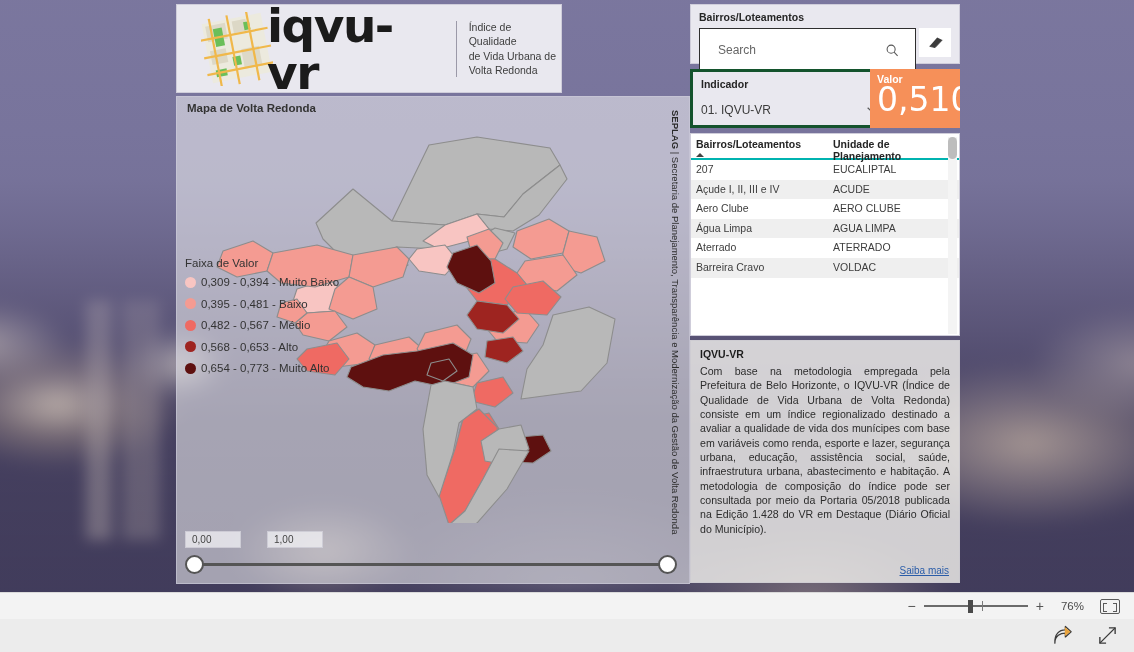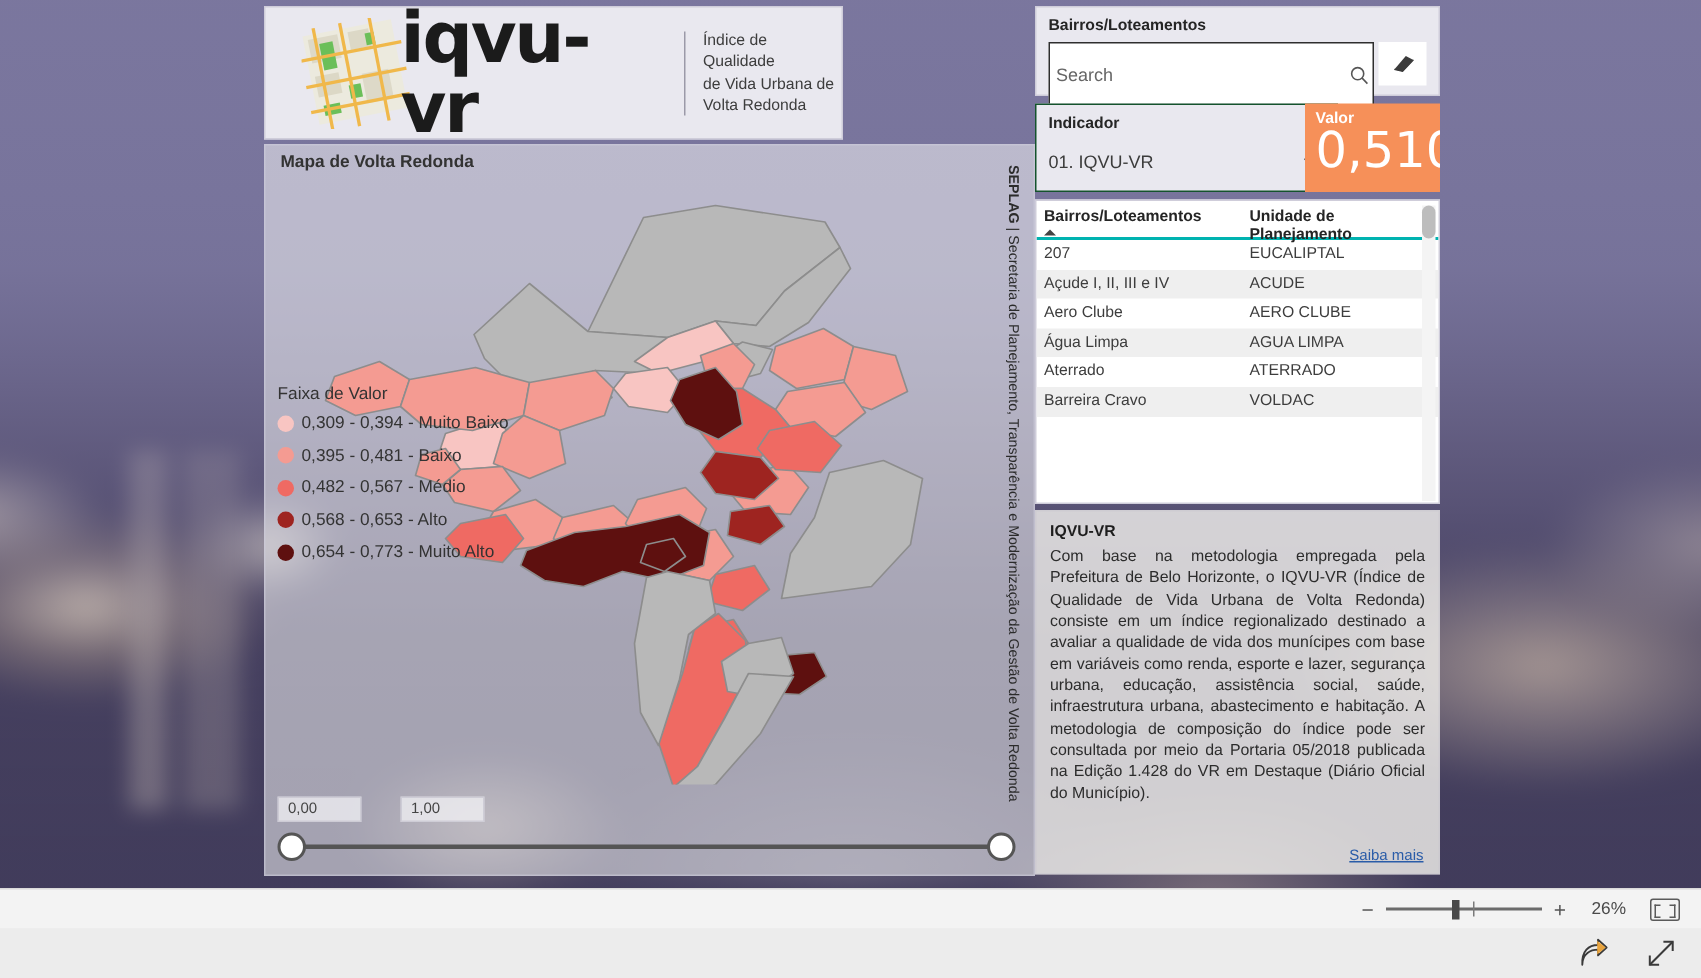--- a/index.html
+++ b/index.html
@@ -147,37 +147,37 @@
   #search-visual {
     position: absolute; left: 690px; top: 4px;
     width: 270px; height: 60px;
     background: #e9e8ef; border: 1px solid #cfcdda;
     padding: 6px 8px;
   }
   .visual-title { font-size: 10.5px; font-weight: bold; color: #252525; }
   #search-row { display: flex; margin-top: 5px; }
   #search-box {
     flex: 1; height: 44px; background: #fff; border: 1px solid #2e2e2e;
-    display: flex; align-items: center; padding: 0 2px;
+    display: flex; align-items: center; padding: 0 16px;
   }
   #search-input {
     flex: 1; border: 0; outline: 0; background: transparent;
     font-size: 12px; color: #444; font-family: "Liberation Sans", sans-serif;
   }
   #search-input::placeholder { color: #666; }
   #eraser-btn {
     width: 32px; height: 29px; background: #fff;
     display: flex; align-items: center; justify-content: center;
     margin-left: 3px;
   }
 
   #indicator-visual {
     position: absolute; left: 690px; top: 69px;
     width: 202px; height: 59px;
-    background: #e9e8ef; border: 1px solid #14532d;
+    background: #e9e8ef; border: 3px solid #14532d;
     padding: 6px 8px;
   }
   #indicator-select {
     margin-top: 8px; height: 24px;
     display: flex; align-items: center; justify-content: space-between;
     font-size: 12px; color: #3c3c3c;
   }
   #valor-visual {
     position: absolute; left: 870px; top: 69px;
     width: 90px; height: 59px;
@@ -498,21 +498,21 @@
   </div>
 
   <div id="zoombar">
     <span id="zoom-minus">−</span>
     <div id="zoom-track">
       <div id="zoom-line"></div>
       <div id="zoom-thumb"></div>
       <div id="zoom-tick"></div>
     </div>
     <span id="zoom-plus">+</span>
-    <span id="zoom-pct">26%</span>
+    <span id="zoom-pct">76%</span>
     <div id="fit-btn"></div>
   </div>
 
   <div id="footer">
     <a id="pbi-link" href="#">Microsoft Power BI</a>
     <div id="footer-actions">
       <svg width="21" height="21" viewBox="0 0 22 22">
         <path d="M3 19 C3 11, 9 8.5, 14 8.5 L14 12.5 L20 7 L14 1.5 L14 5.2 C7.5 5.2, 2.5 9.5, 3 19 Z" fill="none" stroke="#3a3a3a" stroke-width="1.3" stroke-linejoin="round"></path>
         <path d="M13.4 2.2 L19.4 7 L13.4 11.8 Z" fill="#e8a33d"></path>
       </svg>

